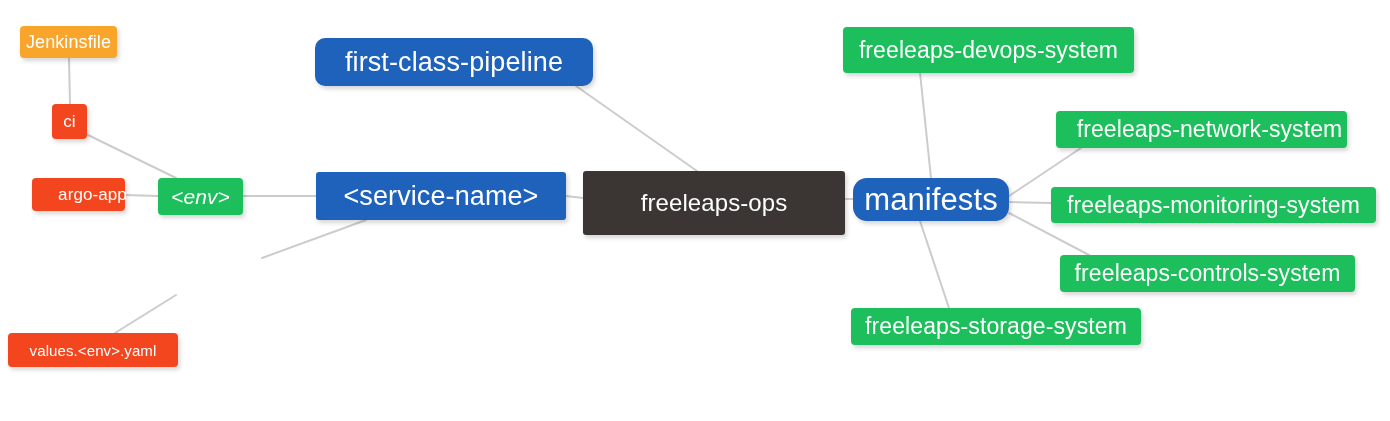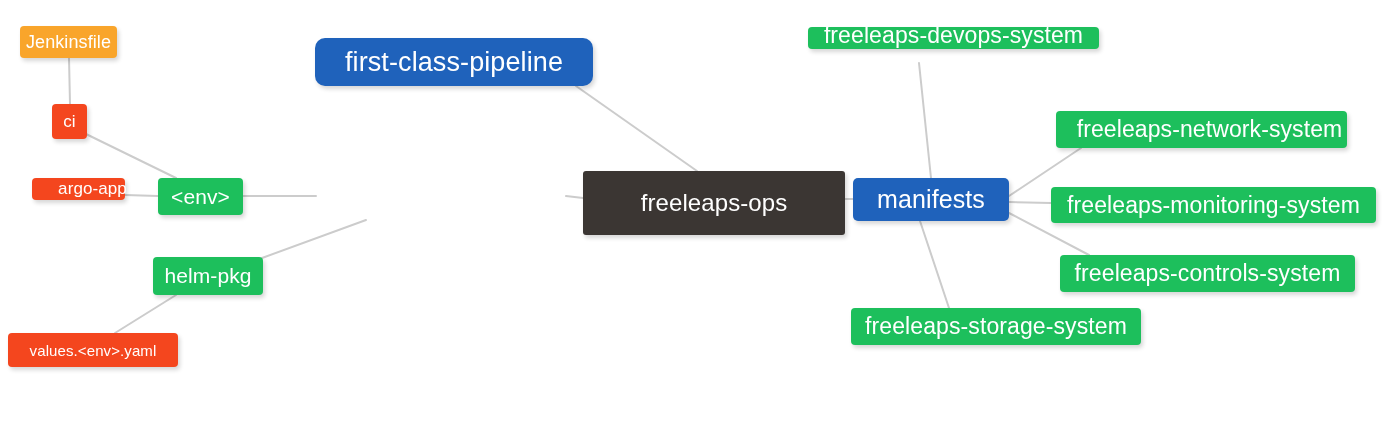--- a/index.html
+++ b/index.html
@@ -44,26 +44,27 @@
     border-radius: 3px;
     font-size: 24px;
   }
   .n-blue {
     background: #1f62bb;
     font-size: 27px;
     border-radius: 3px;
   }
   .n-blue-sm {
     background: #1f62bb;
-    font-size: 25px;
-    border-radius: 5px;
+    font-size: 31px;
+    border-radius: 14px;
   }
   .n-green {
     background: #1dbf5c;
     font-size: 21px;
+    font-style: italic;
   }
   .n-green-lg {
     background: #1dbf5c;
     font-size: 23px;
   }
   .n-orange {
     background: #f9a52b;
     font-size: 18px;
   }
   .n-red {
@@ -96,47 +97,47 @@
       <line x1="1089" y1="255" x2="1009" y2="213" stroke="#cccccc" stroke-width="2" stroke-linecap="round"></line>
       <line x1="949" y1="308" x2="920" y2="221" stroke="#cccccc" stroke-width="2" stroke-linecap="round"></line>
     </svg>
 
   <div class="node n-orange" style="left:20px;  top:26px;  width:97px;  height:32px;">
       <span>Jenkinsfile</span>
     </div>
   <div class="node n-red" style="left:52px;  top:104px; width:35px;  height:35px;text-align:right;">
       <span>ci</span>
     </div>
-  <div class="node n-red" style="left:32px;  top:178px; width:93px;  height:22px;padding-left:28px;">
+  <div class="node n-red" style="left:32px;  top:178px; width:93px;  height:33px;padding-left:28px;">
       <span>argo-app</span>
     </div>
   <div class="node n-red-sm" style="left:8px;   top:333px; width:170px; height:34px;">
       <span>values.&lt;env&gt;.yaml</span>
     </div>
 
   <div class="node n-green" style="left:158px; top:178px; width:85px;  height:37px;">
       <span>&lt;env&gt;</span>
     </div>
-  <div class="node n-green" style="left:153px; top:257px; width:110px; height:38px;">
-      <span>helm-pkg</span>
-    </div>
 
   <div class="node n-blue" style="left:315px; top:38px;  width:278px; height:48px;border-radius:10px;">
       <span>first-class-pipeline</span>
+    </div>
+  <div class="node n-blue" style="left:316px; top:172px; width:250px; height:48px;">
+      <span>&lt;service-name&gt;</span>
     </div>
 
   <div class="node n-root" style="left:583px; top:171px; width:262px; height:64px;">
       <span>freeleaps-ops</span>
     </div>
 
   <div class="node n-blue-sm" style="left:853px; top:178px; width:156px; height:43px;">
       <span>manifests</span>
     </div>
 
-  <div class="node n-green-lg" style="left:808px;  top:27px;  width:291px; height:22px;align-items:flex-end;">
+  <div class="node n-green-lg" style="left:843px;  top:27px;  width:291px; height:46px;">
       <span>freeleaps-devops-system</span>
     </div>
   <div class="node n-green-lg" style="left:1056px; top:111px; width:291px; height:37px;padding-left:16px;">
       <span>freeleaps-network-system</span>
     </div>
   <div class="node n-green-lg" style="left:1060px; top:255px; width:295px; height:37px;">
       <span>freeleaps-controls-system</span>
     </div>
   <div class="node n-green-lg" style="left:1051px; top:187px; width:325px; height:36px;">
       <span>freeleaps-monitoring-system</span>

